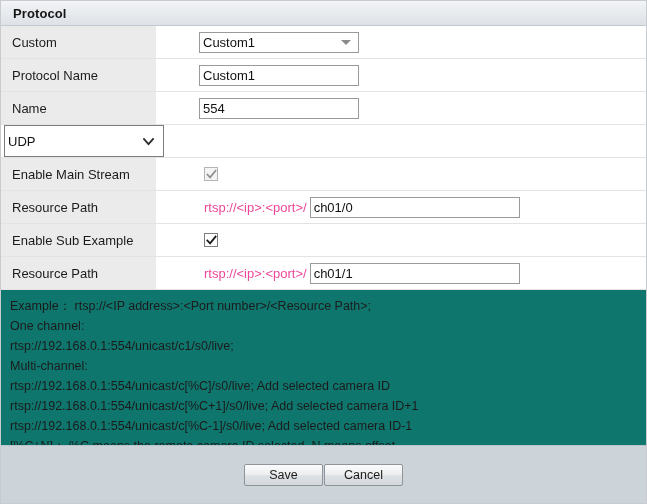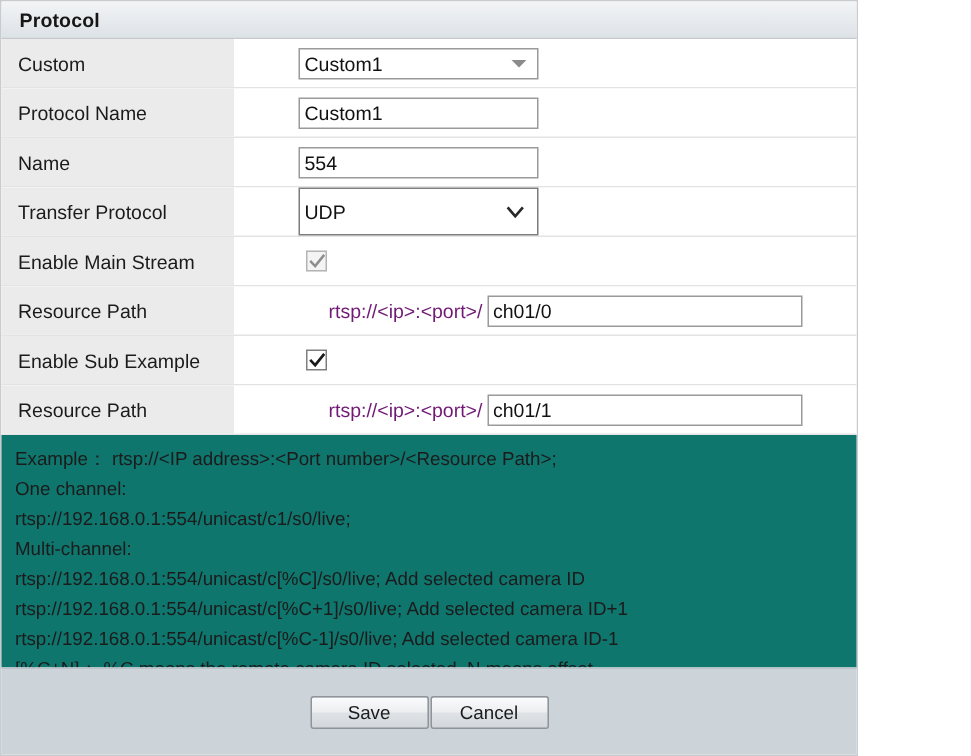--- a/index.html
+++ b/index.html
@@ -11,21 +11,21 @@
     height: 504px;
     overflow: hidden;
     background: #ffffff;
     font-family: "Liberation Sans", sans-serif;
     font-size: 13px;
     color: #1b1b1b;
     -webkit-font-smoothing: antialiased;
   }
 
   .panel {
-    width: 572px;
+    width: 647px;
     height: 504px;
     position: relative;
     box-sizing: border-box;
     border: 1px solid #c8ccd0;
     background: #ffffff;
     display: flex;
     flex-direction: column;
   }
 
   
@@ -164,22 +164,22 @@
   }
   .cbx.disabled {
     border-color: #b4b4b4;
     background: #f4f4f4;
   }
   .cbx svg { display: block; }
 
   
   .prefix {
     font-size: 13px;
-    color: #701a75;
-    margin-left: 20px;
+    color: #ec4899;
+    margin-left: 5px;
     margin-right: 3px;
     white-space: nowrap;
   }
 
   
   .example {
     flex: 1 1 auto;
     background: #0f766e;
     padding: 6px 0 0 9px;
     box-sizing: border-box;
@@ -248,21 +248,20 @@
     </div>
 
     <div class="row">
       <div class="label">Name</div>
       <div class="field">
         <input class="txt w160" type="text" value="554" style="">
       </div>
     </div>
 
     <div class="row">
-      <div class="label">Transfer Protocol</div>
       <div class="field">
         <div class="select">
           <span class="sel-val">UDP</span>
           <svg class="chev" viewBox="0 0 13 13">
             <path d="M2 4 L6.5 9.2 L11 4" fill="none" stroke="#2a2a2a" stroke-width="1.8" stroke-linecap="square"></path>
           </svg>
         </div>
       </div>
     </div>
 

